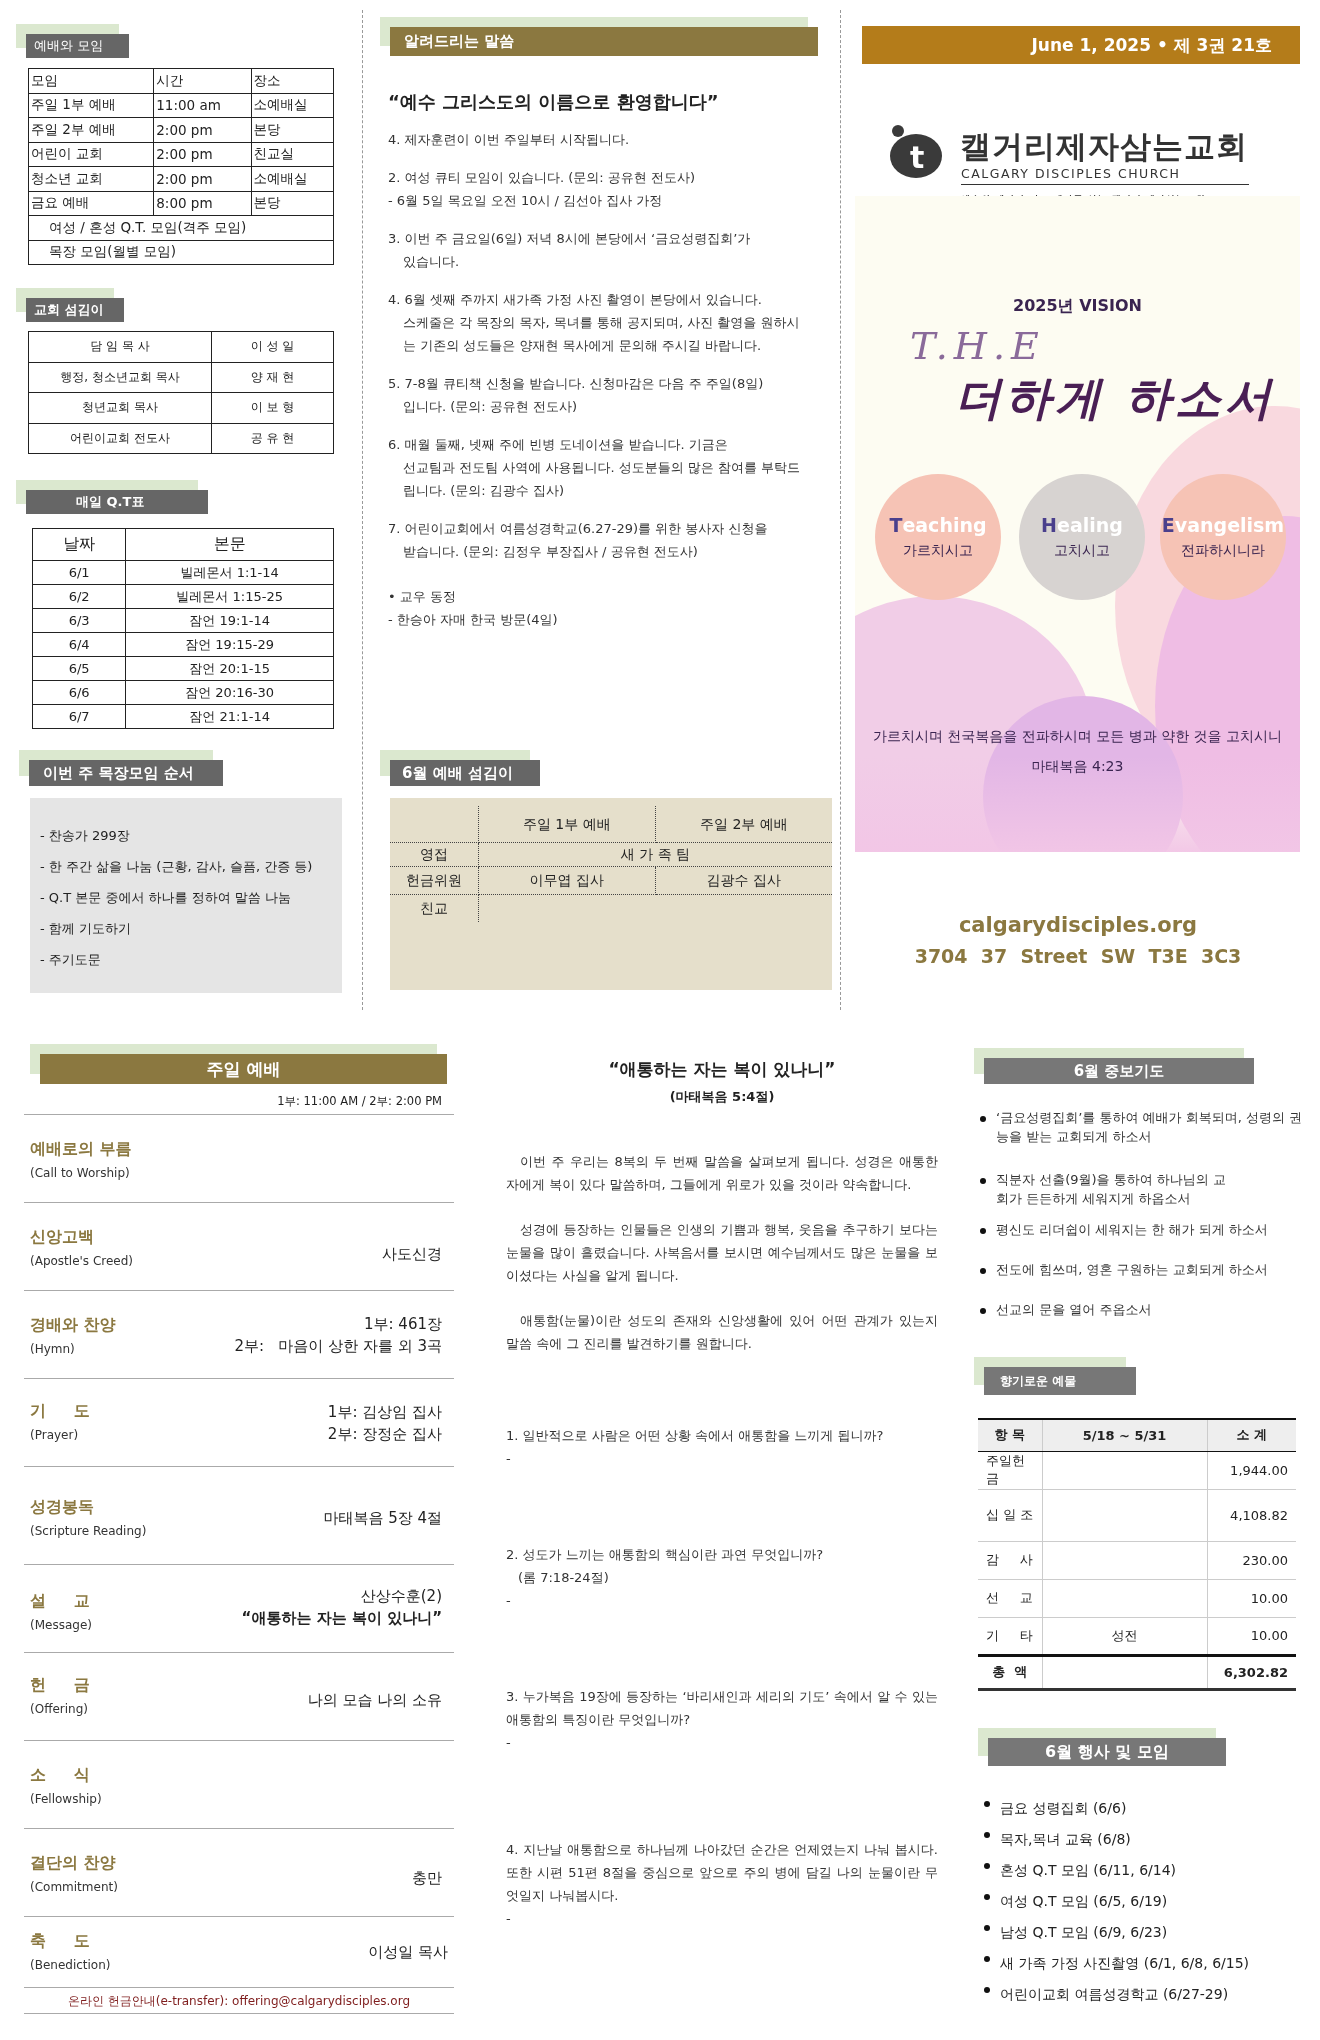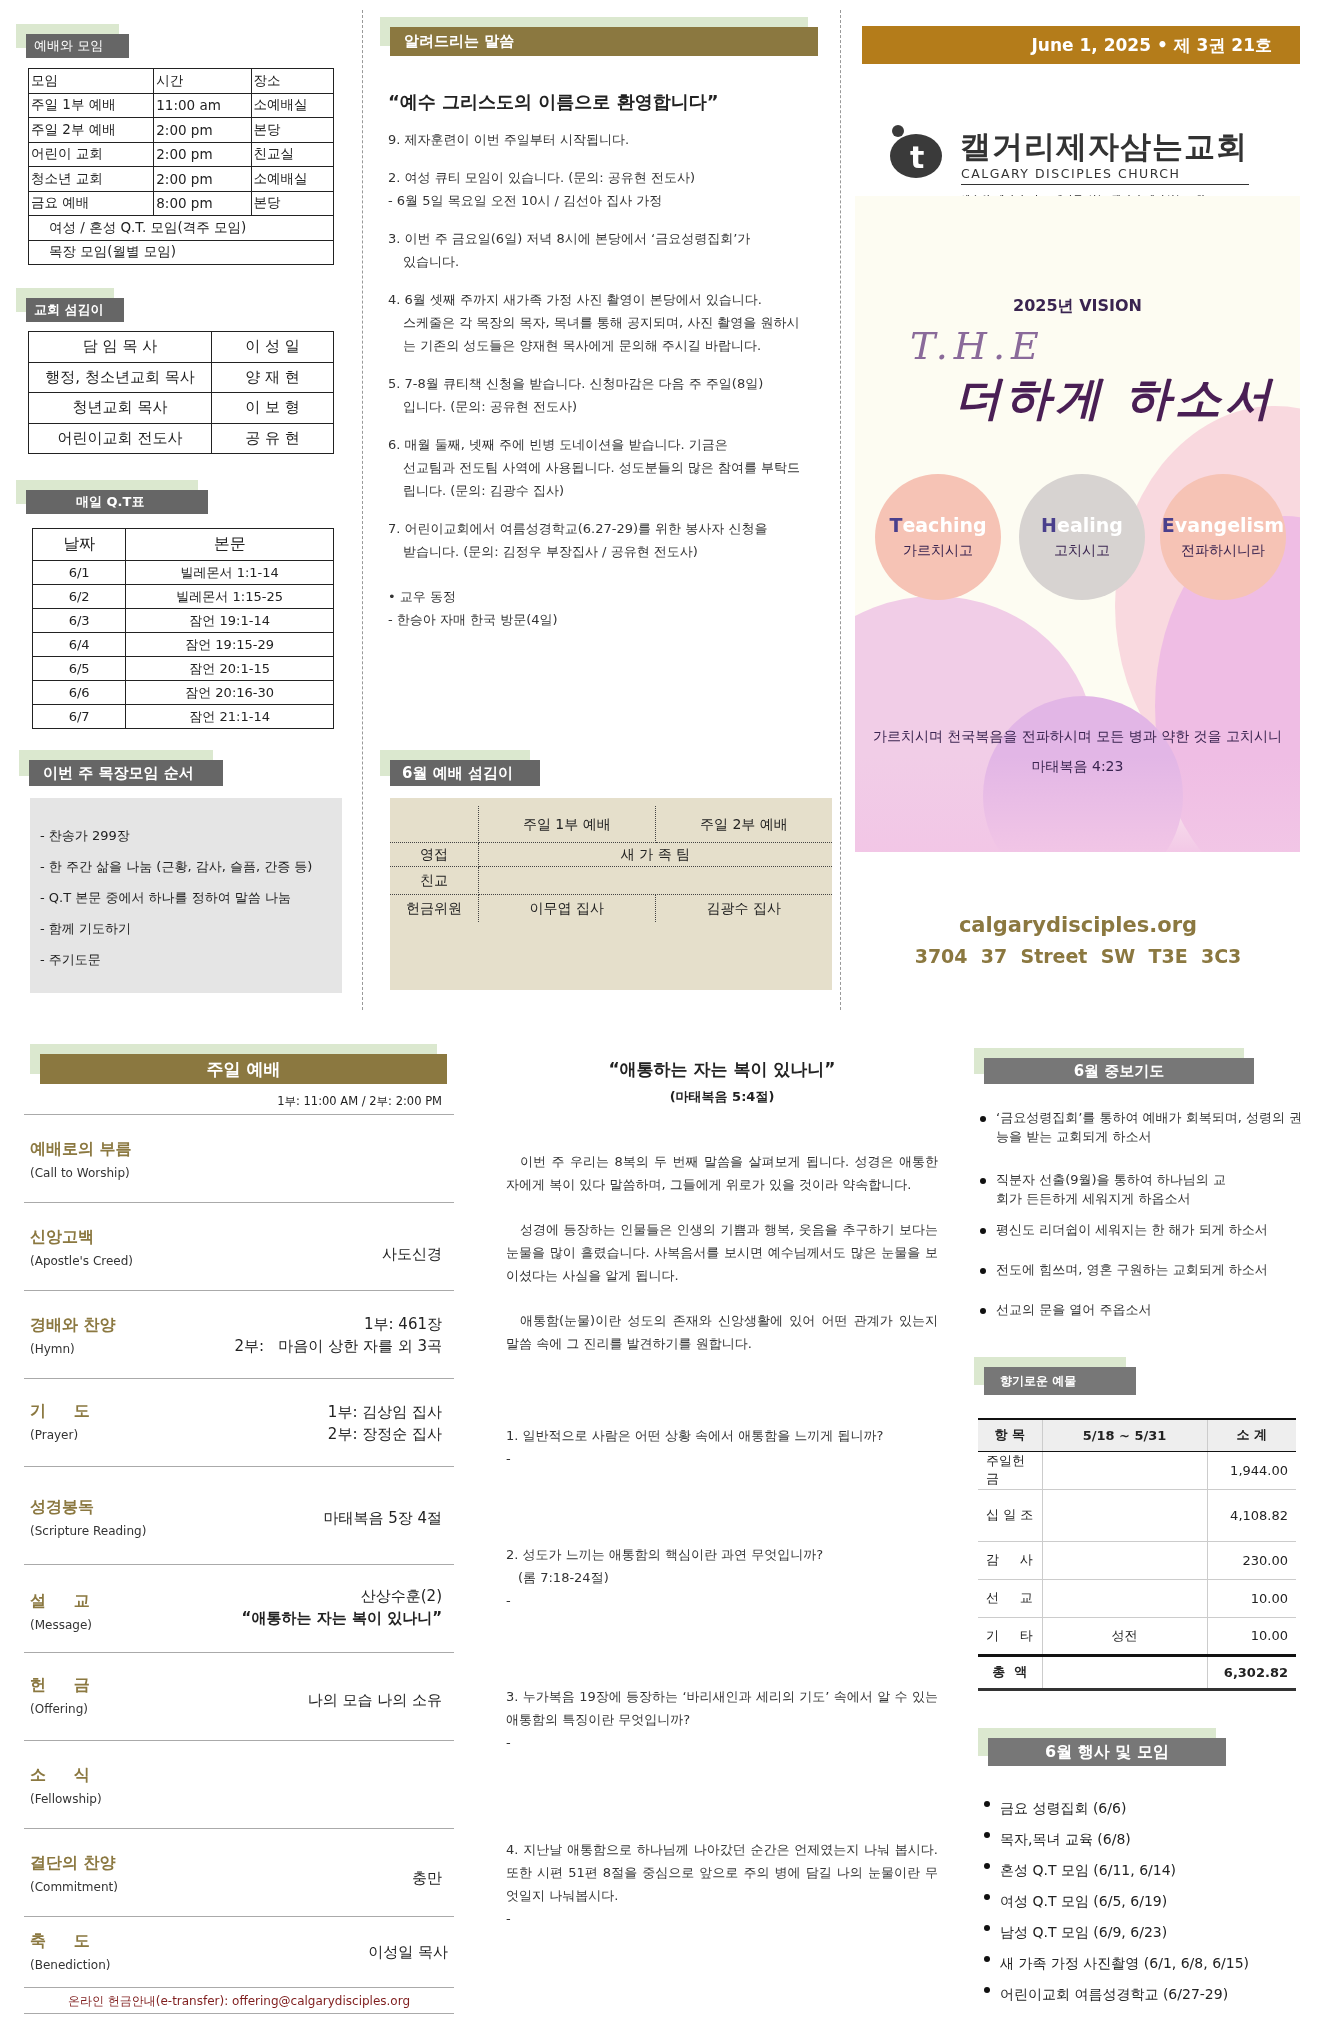--- a/index.html
+++ b/index.html
@@ -8,21 +8,21 @@
 .vdash{position:absolute;width:0;border-left:1.5px dashed #999}
 .tag{position:absolute}
 .tag .bg{position:absolute;left:0;top:0;background:#dbe8cf}
 .tag .fg{position:absolute;background:#666;color:#fff;font-weight:bold;white-space:nowrap;display:flex;align-items:center}
 .tag.gold .fg{background:#8b7840}
 .tag.grey2 .fg{background:#777}
 table{border-collapse:collapse}
 .t1{position:absolute;left:28px;top:68px;width:306px;font-size:13.5px}
 .t1 td{border:1.5px solid #222;text-align:left;height:24.5px;padding:0 2px}
 .t1 td.wide{text-align:left;padding-left:20px}
-.t2{position:absolute;left:28px;top:331px;width:306px;font-size:15px}
+.t2{position:absolute;left:28px;top:331px;width:306px;font-size:12px}
 .t2 td{border:1.5px solid #222;text-align:center;height:30.5px}
 .t3{position:absolute;left:32px;top:528px;width:302px;font-size:13px}
 .t3 td{border:1.5px solid #222;text-align:center;height:24px}
 .t3 tr:first-child td{height:32px;font-size:16px}
 .cellbox{position:absolute;left:30px;top:798px;width:312px;height:195px;background:#e5e5e5}
 .cellbox div{font-size:13px;margin-left:10px;height:31px;line-height:31px}
 .notice{position:absolute;left:388px;top:90px;width:420px}
 .notice h2{font-size:18px;text-align:left;font-weight:bold;margin-bottom:14px}
 .notice p{font-size:13px;line-height:23px;margin-bottom:15px;color:#333}
 .notice p .ind{display:block;padding-left:15px}
@@ -179,21 +179,21 @@
   <div>- 함께 기도하기</div>
   <div>- 주기도문</div>
 </div>
 
 <div class="tag gold" style="left:380px;top:17px">
   <div class="bg" style="width:428px;height:29px"></div>
   <div class="fg" style="left:10px;top:10px;width:428px;height:29px;padding-left:14px;font-size:15px">알려드리는 말씀</div>
 </div>
 <div class="notice">
   <h2>“예수 그리스도의 이름으로 환영합니다”</h2>
-  <p><span>9. 제자훈련이 이번 주일부터 시작됩니다.</span></p>
+  <p><span>4. 제자훈련이 이번 주일부터 시작됩니다.</span></p>
   <p><span>2. 여성 큐티 모임이 있습니다. (문의: 공유현 전도사)</span><span class="ind" style="padding-left:0"> - 6월 5일 목요일 오전 10시 / 김선아 집사 가정</span></p>
   <p><span>3. 이번 주 금요일(6일) 저녁 8시에 본당에서 ‘금요성령집회’가</span><span class="ind">있습니다.</span></p>
   <p><span>4. 6월 셋째 주까지 새가족 가정 사진 촬영이 본당에서 있습니다.</span><span class="ind">스케줄은 각 목장의 목자, 목녀를 통해 공지되며, 사진 촬영을 원하시는 기존의 성도들은 양재현 목사에게 문의해 주시길 바랍니다.</span></p>
   <p><span>5. 7-8월 큐티책 신청을 받습니다. 신청마감은 다음 주 주일(8일)</span><span class="ind">입니다. (문의: 공유현 전도사)</span></p>
   <p><span>6. 매월 둘째, 넷째 주에 빈병 도네이션을 받습니다. 기금은</span><span class="ind">선교팀과 전도팀 사역에 사용됩니다. 성도분들의 많은 참여를 부탁드립니다. (문의: 김광수 집사)</span></p>
   <p><span>7. 어린이교회에서 여름성경학교(6.27-29)를 위한 봉사자 신청을</span><span class="ind">받습니다. (문의: 김정우 부장집사 / 공유현 전도사)</span></p>
   <p style="margin-top:22px;margin-bottom:0">•   교우 동정</p>
   <p>- 한승아 자매 한국 방문(4일)</p>
 </div>
 
@@ -207,27 +207,27 @@
         <tr style="height:36px">
           <td style="width:20%"></td>
           <td style="width:40%">주일 1부 예배</td>
           <td>주일 2부 예배</td>
         </tr>
     <tr style="height:24px">
           <td>영접</td>
           <td colspan="2">새   가   족   팀</td>
         </tr>
     <tr style="height:28px">
-          <td>친교</td>
-          <td colspan="2"></td>
-        </tr>
-    <tr style="height:28px">
           <td>헌금위원</td>
           <td>이무엽 집사</td>
           <td>김광수 집사</td>
+        </tr>
+    <tr style="height:28px">
+          <td>친교</td>
+          <td colspan="2"></td>
         </tr>
   </tbody>
     </table>
 </div>
 
 <div class="datebar">June 1, 2025 • 제 3권 21호</div>
 
 <div class="abs" style="left:886px;top:124px;width:56px;height:56px">
   <svg width="56" height="56" viewBox="0 0 56 56">
     <circle cx="12" cy="7" r="6" fill="#3a3a3a"></circle>

